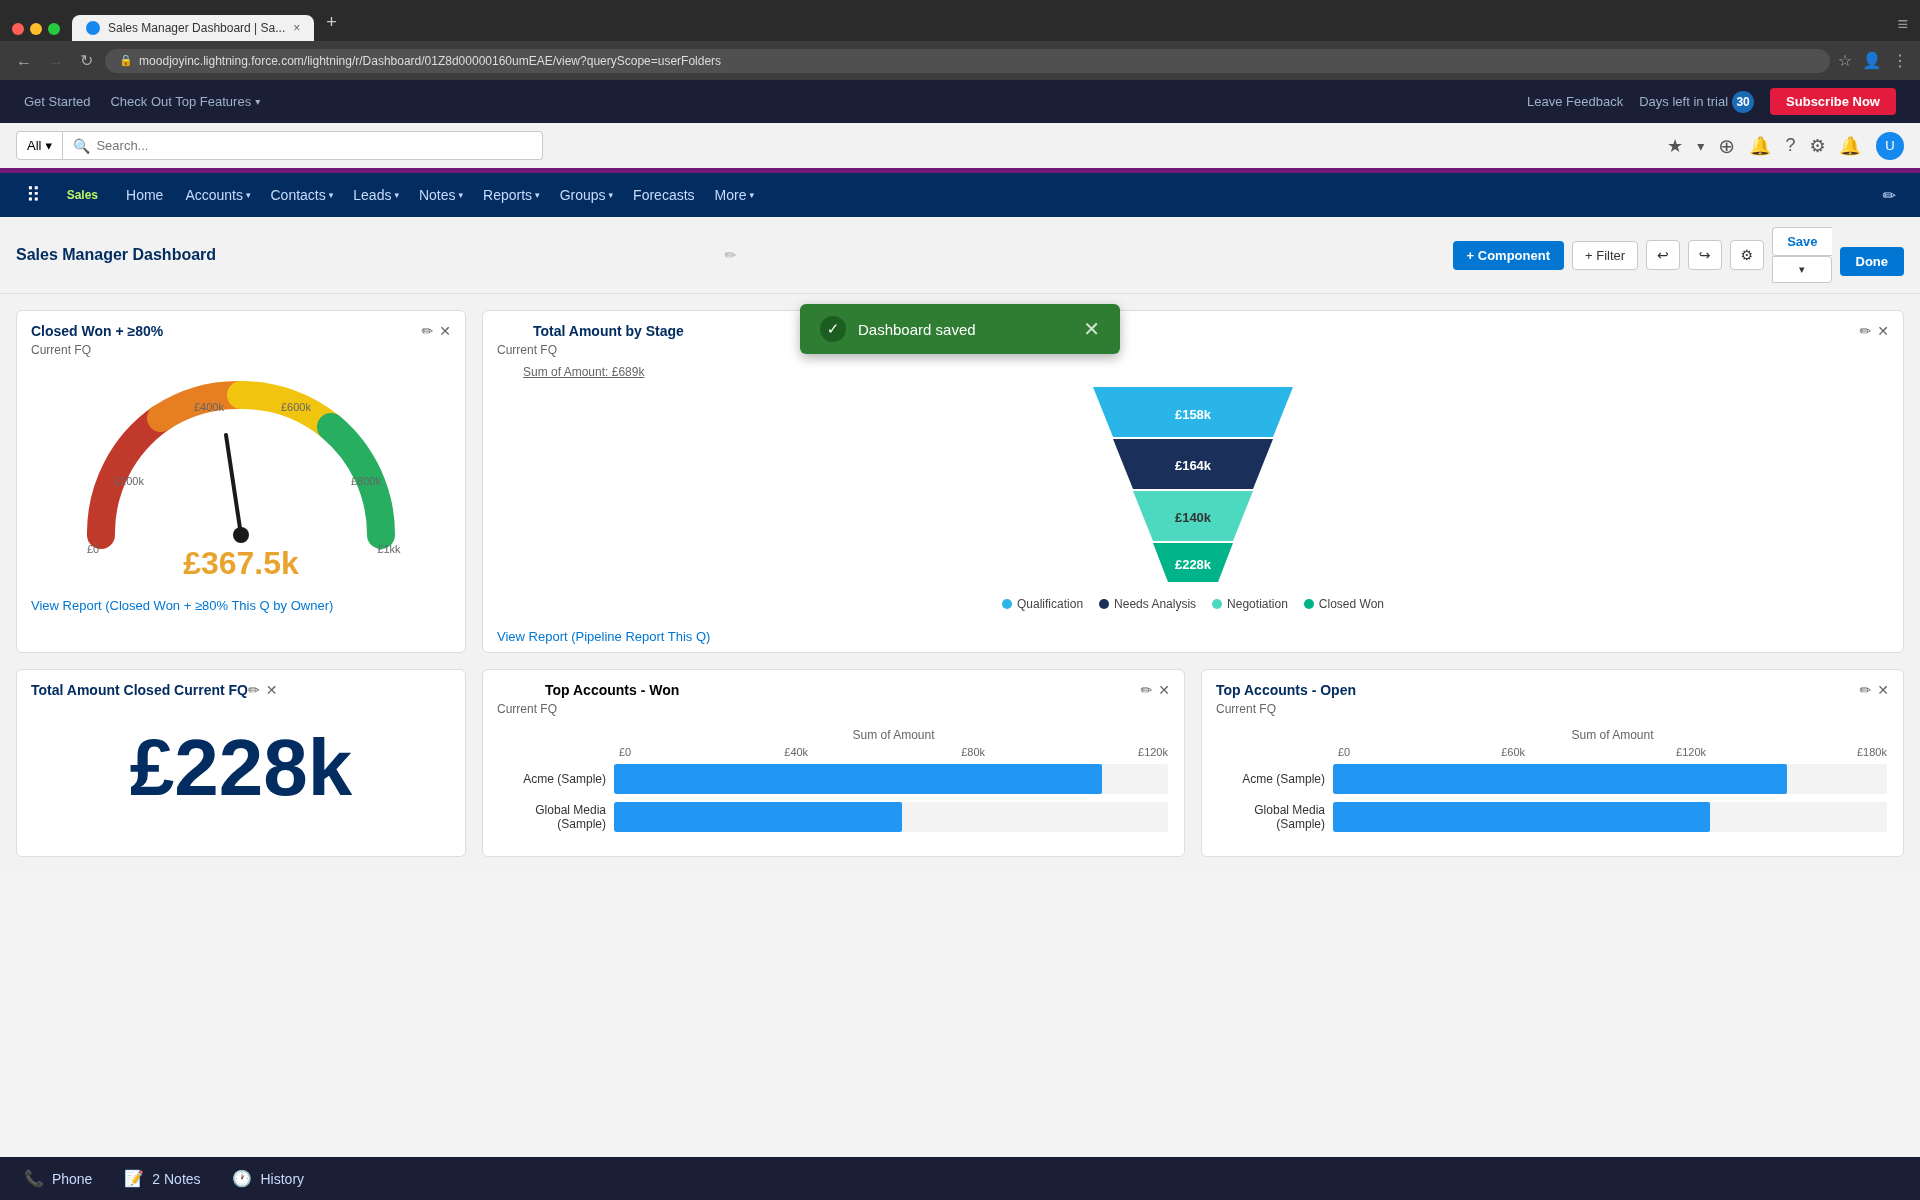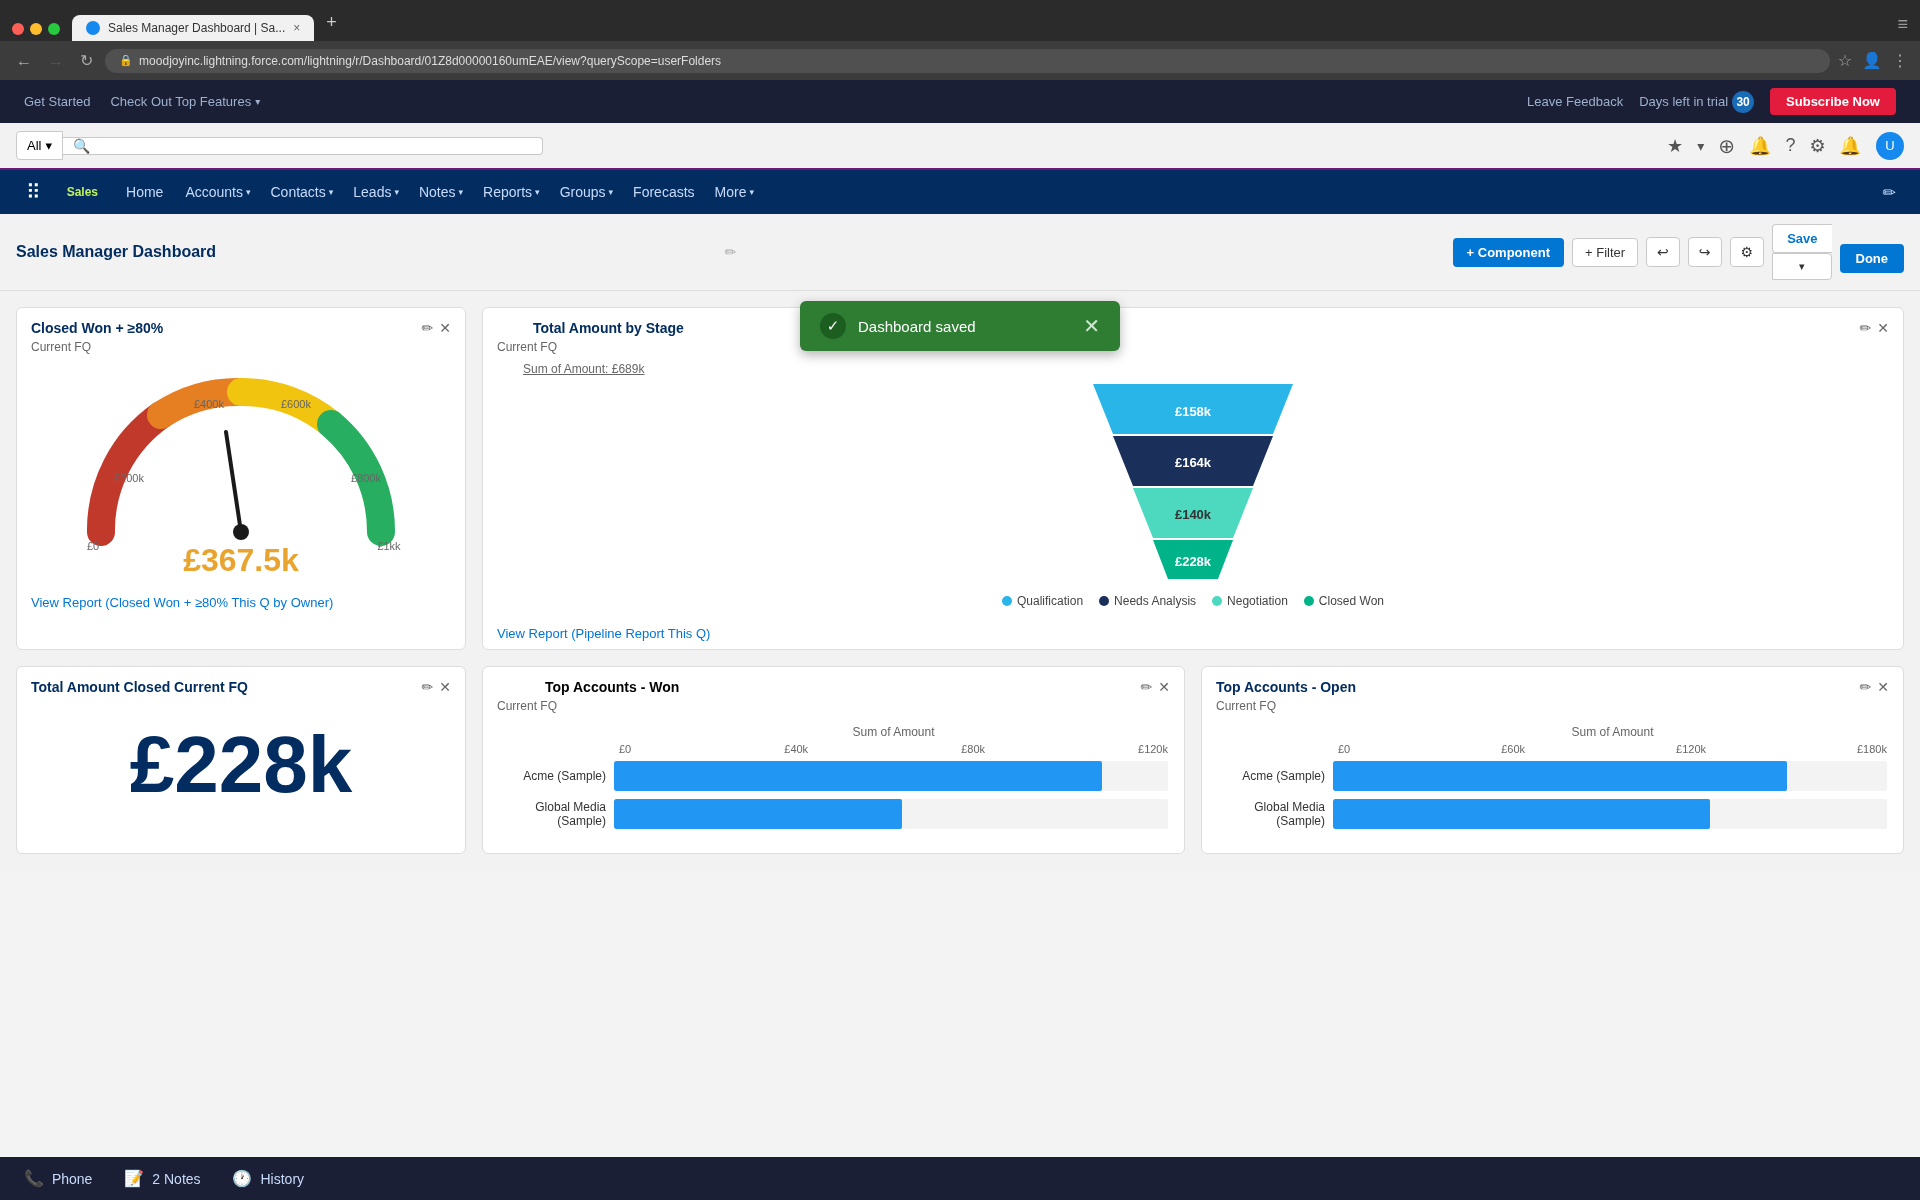--- a/index.html
+++ b/index.html
@@ -52,27 +52,28 @@
   <div style="display:flex;align-items:center;gap:16px;">
     <span style="color:#9db0cc;font-size:13px;cursor:pointer;">Leave Feedback</span>
     <span style="color:#9db0cc;font-size:13px;display:flex;align-items:center;gap:4px;">
       <span>Days left in trial</span>
       <span style="background:#1a6bb5;color:white;border-radius:50%;width:22px;height:22px;display:inline-flex;align-items:center;justify-content:center;font-size:12px;font-weight:bold;">30</span>
     </span>
     <button style="background:#e31c3d;color:white;border:none;border-radius:4px;padding:6px 16px;font-size:13px;font-weight:600;cursor:pointer;">Subscribe Now</button>
   </div>
 </div>
 
-<div style="background:#f3f2f2;padding:8px 16px;display:flex;align-items:center;gap:0;border-bottom:2px solid #701a75;">
+<div style="background:#f3f2f2;padding:8px 16px;display:flex;align-items:center;gap:0;border-bottom:5px solid #701a75;">
   <div style="background:white;border:1px solid #c9c9c9;border-radius:4px 0 0 4px;padding:6px 10px;font-size:13px;display:flex;align-items:center;gap:4px;cursor:pointer;">
     <span>All</span>
     <span>▾</span>
   </div>
   <div style="width:480px;background:white;border:1px solid #c9c9c9;border-left:none;border-radius:0 4px 4px 0;display:flex;align-items:center;padding:0 10px;">
     <span style="color:#999;margin-right:6px;font-size:14px;">🔍</span>
+    <input type="text" style="border: none; outline: none; width: 100%; font-size: 13px; color: rgb(102, 102, 102); padding: 6px 0px;" placeholder="Search...">
   </div>
   <div style="margin-left:auto;display:flex;align-items:center;gap:14px;">
     <span style="color:#555;font-size:18px;cursor:pointer;">★</span>
     <span style="color:#555;font-size:14px;cursor:pointer;">▾</span>
     <span style="color:#555;font-size:20px;cursor:pointer;">⊕</span>
     <span style="color:#555;font-size:18px;cursor:pointer;">🔔</span>
     <span style="color:#555;font-size:18px;cursor:pointer;">?</span>
     <span style="color:#555;font-size:18px;cursor:pointer;">⚙</span>
     <span style="color:#555;font-size:18px;cursor:pointer;">🔔</span>
     <span style="width:28px;height:28px;background:#1589ee;border-radius:50%;display:inline-flex;align-items:center;justify-content:center;color:white;font-size:13px;cursor:pointer;">U</span>
@@ -234,21 +235,21 @@
           <span>Closed Won</span>
         </div>
       </div>
       <a style="color:#0176d3;font-size:13px;cursor:pointer;padding:8px 14px;display:block;">View Report (Pipeline Report This Q)</a>
     </div>
   </div>
 
   <div style="display:flex;gap:16px;">
 
     <div style="background:white;border-radius:6px;border:1px solid #ddd;flex:0 0 450px;max-width:450px;position:relative;">
-      <div style="padding:12px 14px 4px;display:flex;justify-content:space-between;align-items:flex-start;">
+      <div style="padding:12px 14px 4px;display:flex;align-items:flex-start;">
         <span style="font-size:14px;font-weight:600;color:#032d60;">Total Amount Closed Current FQ</span>
         <div style="display:flex;gap:6px;">
           <button style="background:none;border:none;cursor:pointer;color:#666;font-size:14px;">✏</button>
           <button style="background:none;border:none;cursor:pointer;color:#666;font-size:14px;">✕</button>
         </div>
       </div>
       <div style="font-size:80px;font-weight:700;color:#032d60;padding:20px 20px 30px;text-align:center;">£228k</div>
     </div>
 
     <div style="background:white;border-radius:6px;border:1px solid #ddd;flex:1;position:relative;">

